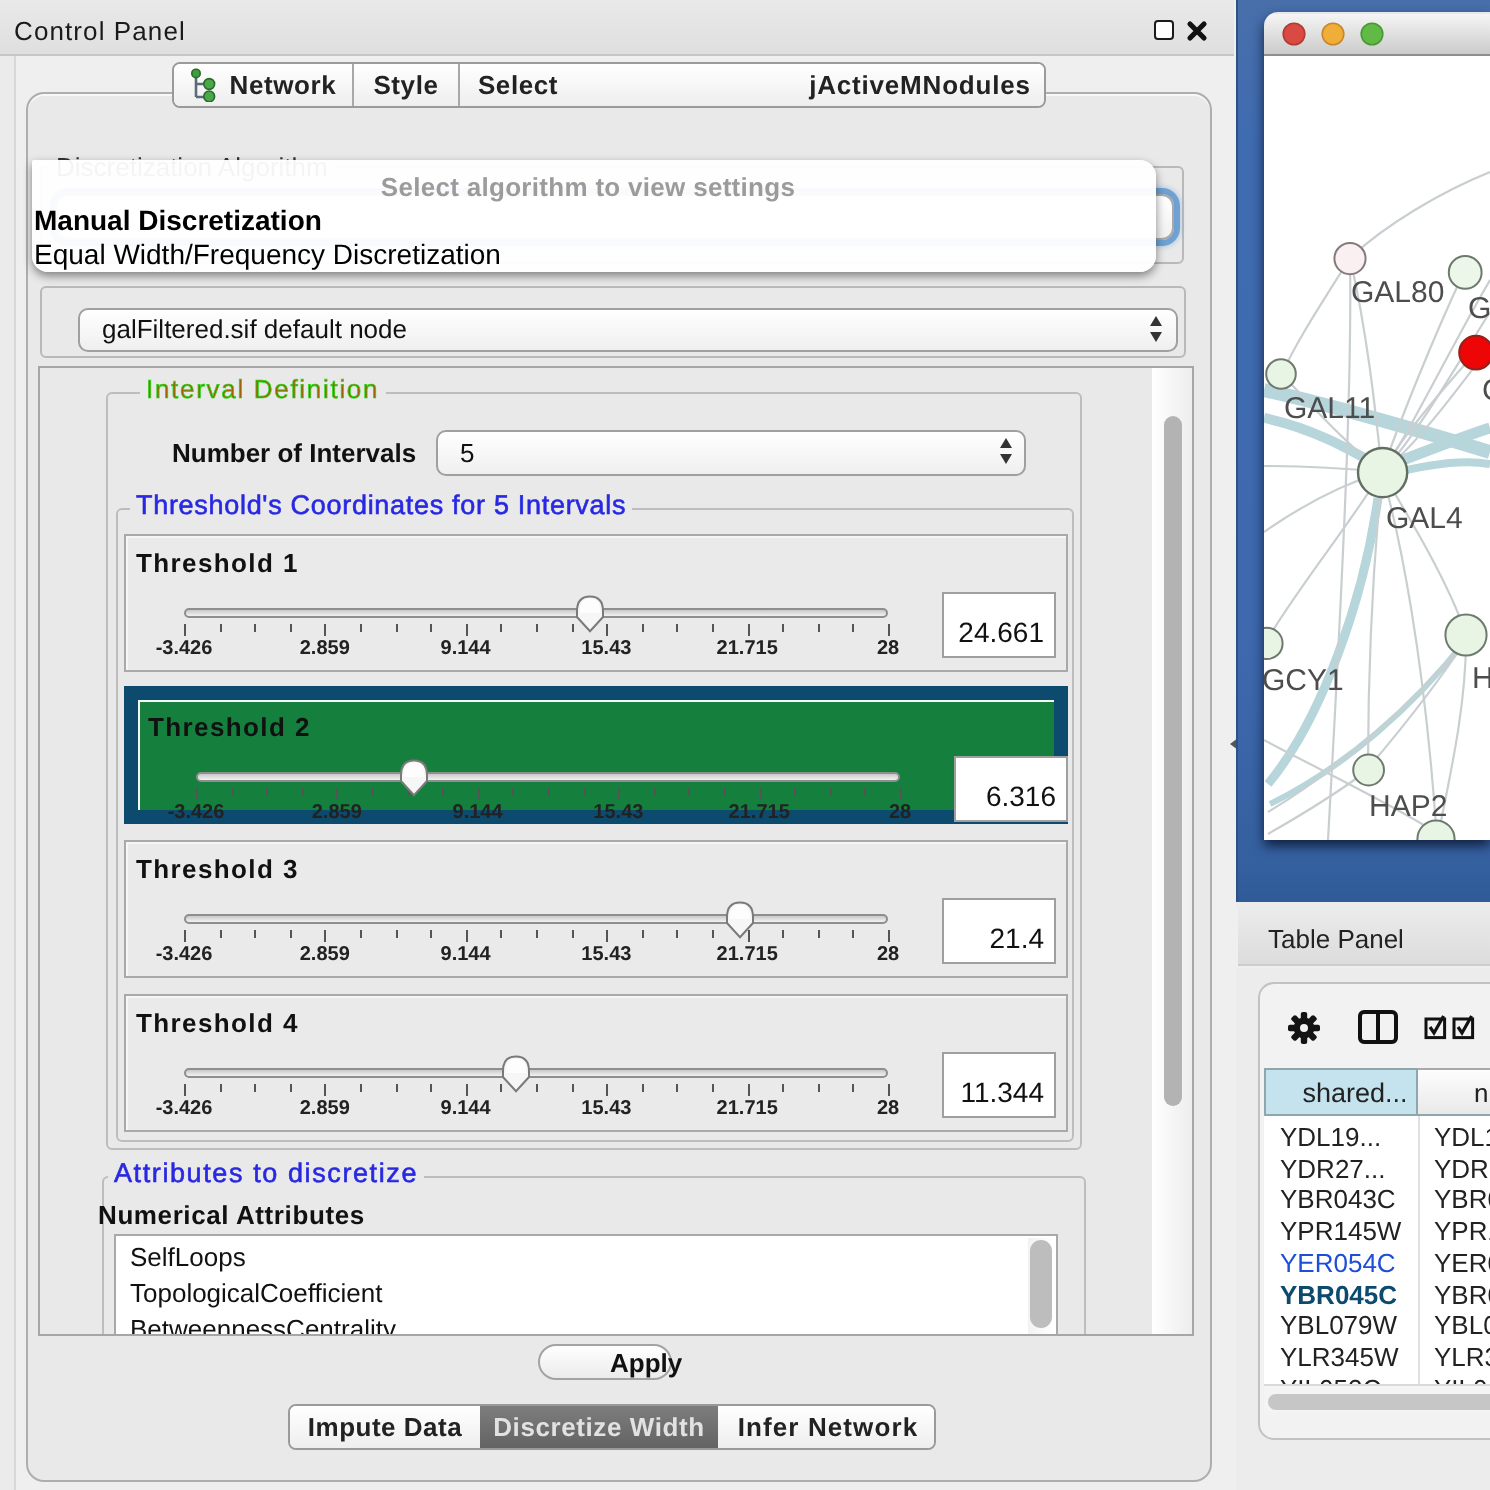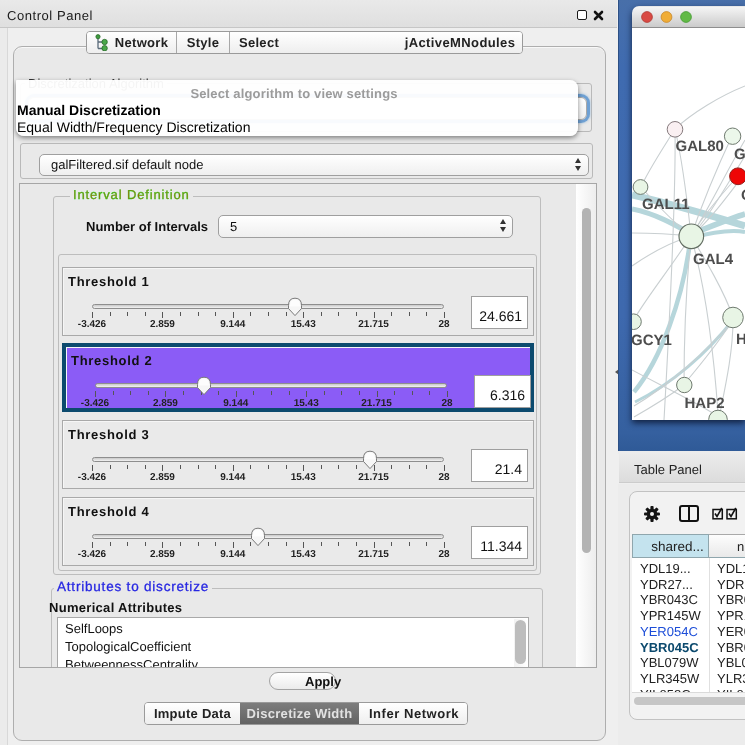--- a/index.html
+++ b/index.html
@@ -61,20 +61,21 @@
 
   <div class="gborder" style="left:33px;top:12px;width:488px;height:379px;border-color:#bdbdbd;"></div>
   <div class="groupTitle" style="left:50px;top:4px;color:#a16207;letter-spacing:0.85px;-webkit-text-stroke:0.35px #1de21d;">Interval Definition</div>
   <div class="abs" style="left:66px;top:35px;font-size:13px;font-weight:bold;color:#111;">Number of Intervals</div>
   <div class="abs" style="left:198px;top:31px;width:295px;height:23px;border-radius:5px;background:linear-gradient(#ffffff,#efefef);border:1px solid #9f9f9f;"></div>
   <div class="abs" style="left:210px;top:35px;font-size:13px;color:#111;">5</div>
   <div class="abs" style="left:480px;top:35px;width:0;height:0;border-left:3.5px solid transparent;border-right:3.5px solid transparent;border-bottom:5px solid #333;"></div>
   <div class="abs" style="left:480px;top:43px;width:0;height:0;border-left:3.5px solid transparent;border-right:3.5px solid transparent;border-top:5px solid #333;"></div>
 
   <div class="gborder" style="left:38px;top:70px;width:479px;height:317px;border-color:#bdbdbd;"></div>
+  <div class="groupTitle" style="left:45px;top:62px;color:#2828e2;letter-spacing:0.35px;font-size:13.5px;-webkit-text-stroke:0.3px #2828e2;">Threshold's Coordinates for 5 Intervals</div>
 
   <div id="thresholds">
       <div class="abs" style="left:42px;top:83px;width:472px;height:69px;border:1px solid #a9a9a9;background:#eaeaea;box-shadow:inset 1px 1px 0 #f6f6f6;">
         <div style="position:absolute;left:5px;top:6px;font-size:13px;font-weight:bold;color:#111;letter-spacing:0.7px;">Threshold 1</div>
         <div style="position:absolute;left:29px;top:36px;width:352px;height:5px;border:1px solid #8e8e8e;border-radius:3px;background:linear-gradient(#c9c9c9,#f2f2f2);"></div>
         <div style="position:absolute;left:29.0px;top:44px;width:1px;height:6px;background:#555;"></div>
         <div style="position:absolute;left:46.6px;top:44px;width:1px;height:4px;background:#555;"></div>
         <div style="position:absolute;left:64.2px;top:44px;width:1px;height:4px;background:#555;"></div>
         <div style="position:absolute;left:81.8px;top:44px;width:1px;height:4px;background:#555;"></div>
         <div style="position:absolute;left:99.4px;top:44px;width:1px;height:6px;background:#555;"></div>
@@ -100,21 +101,21 @@
         <div style="position:absolute;left:215.2px;top:51px;width:50px;text-align:center;font-size:10px;font-weight:bold;color:#222;">15.43</div>
         <div style="position:absolute;left:285.6px;top:51px;width:50px;text-align:center;font-size:10px;font-weight:bold;color:#222;">21.715</div>
         <div style="position:absolute;left:356.0px;top:51px;width:50px;text-align:center;font-size:10px;font-weight:bold;color:#222;">28</div>
         <svg style="position:absolute;left:224.3px;top:29px;" width="16" height="20" viewBox="0 0 16 20">
           <path d="M1.5 8.5 Q1.5 1.2 8 1.2 Q14.5 1.2 14.5 8.5 L14.5 11.5 L8 18.6 L1.5 11.5 Z" fill="#f6f6f6" stroke="#7a7a7a" stroke-width="1"></path>
           <path d="M3 8.5 Q3 2.4 8 2.4 Q13 2.4 13 8.5 L13 9.5 L3 9.5 Z" fill="#ffffff" opacity="0.75"></path>
         </svg>
         <div style="position:absolute;left:408px;top:28px;width:57px;height:33px;background:#fff;border:1px solid #9f9f9f;"></div>
         <div style="position:absolute;left:408px;top:40px;width:51px;text-align:right;font-size:14px;color:#111;">24.661</div>
       </div>
-      <div class="abs" style="left:42px;top:159px;width:472px;height:69px;border:4px solid #0c4a6e;background:#8b5cf6;box-shadow:inset 1px 1px 0 #f6f6f6;">
+      <div class="abs" style="left:42px;top:159px;width:472px;height:69px;border:7px solid #0c4a6e;background:#15803d;box-shadow:inset 1px 1px 0 #f6f6f6;">
         <div style="position:absolute;left:5px;top:6px;font-size:13px;font-weight:bold;color:#111;letter-spacing:0.7px;">Threshold 2</div>
         <div style="position:absolute;left:29px;top:36px;width:352px;height:5px;border:1px solid #8e8e8e;border-radius:3px;background:linear-gradient(#c9c9c9,#f2f2f2);"></div>
         <div style="position:absolute;left:29.0px;top:44px;width:1px;height:6px;background:#555;"></div>
         <div style="position:absolute;left:46.6px;top:44px;width:1px;height:4px;background:#555;"></div>
         <div style="position:absolute;left:64.2px;top:44px;width:1px;height:4px;background:#555;"></div>
         <div style="position:absolute;left:81.8px;top:44px;width:1px;height:4px;background:#555;"></div>
         <div style="position:absolute;left:99.4px;top:44px;width:1px;height:6px;background:#555;"></div>
         <div style="position:absolute;left:117.0px;top:44px;width:1px;height:4px;background:#555;"></div>
         <div style="position:absolute;left:134.6px;top:44px;width:1px;height:4px;background:#555;"></div>
         <div style="position:absolute;left:152.2px;top:44px;width:1px;height:4px;background:#555;"></div>
@@ -240,21 +241,21 @@
 
 <div class="abs" style="left:144px;top:702px;width:324px;height:23px;border:1px solid #9a9a9a;border-radius:4px;background:linear-gradient(#ffffff,#eeeeee);overflow:hidden;">
   <div class="seg" style="left:0;width:95px;letter-spacing:0.25px;">Impute Data</div>
   <div class="seg segdark" style="left:95px;width:119px;color:#e2e2e2;">Discretize Width</div>
   <div class="seg" style="left:214px;width:110px;letter-spacing:0.55px;">Infer Network</div>
 </div>
 
 <div class="abs" style="left:614.5px;top:369px;width:0;height:0;border-top:3px solid transparent;border-bottom:3px solid transparent;border-right:4.5px solid #555;"></div>
 <div class="abs" style="left:618px;top:0px;width:127px;height:451px;background:linear-gradient(#486fa9,#3f6bb0 15%,#3e69ae 70%,#35609f 96%,#2f5a97);border-left:1.5px solid #2d5085;"></div>
 
-<div class="abs" style="left:632px;top:6px;width:113px;height:414px;border-radius:7px 0 0 0;overflow:hidden;box-shadow:0 3px 6px rgba(8,18,42,0.8);font-weight:bold;">
+<div class="abs" style="left:632px;top:6px;width:113px;height:414px;border-radius:7px 0 0 0;overflow:hidden;box-shadow:0 3px 6px rgba(8,18,42,0.8);">
   <div style="position:absolute;left:0;top:0;width:113px;height:22px;background:linear-gradient(#f5f5f5,#cbcbcb);border-bottom:1px solid #8e8e8e;border-top:1px solid #e8e8e8;"></div>
   <div style="position:absolute;left:642px;"></div>
   <svg width="64" height="14" viewBox="0 0 64 14" style="position:absolute;left:9px;top:5px;">
     <circle cx="6" cy="6" r="5.4" fill="#d94a43" stroke="#b03a34" stroke-width="0.8"></circle>
     <circle cx="25.5" cy="6" r="5.4" fill="#f0ad37" stroke="#c8882a" stroke-width="0.8"></circle>
     <circle cx="45" cy="6" r="5.4" fill="#62ba46" stroke="#459a33" stroke-width="0.8"></circle>
   </svg>
 
   <div style="position:absolute;left:0;top:22px;width:113px;height:392px;background:#ffffff;">
     <svg width="113" height="392" viewBox="0 0 113 392">

